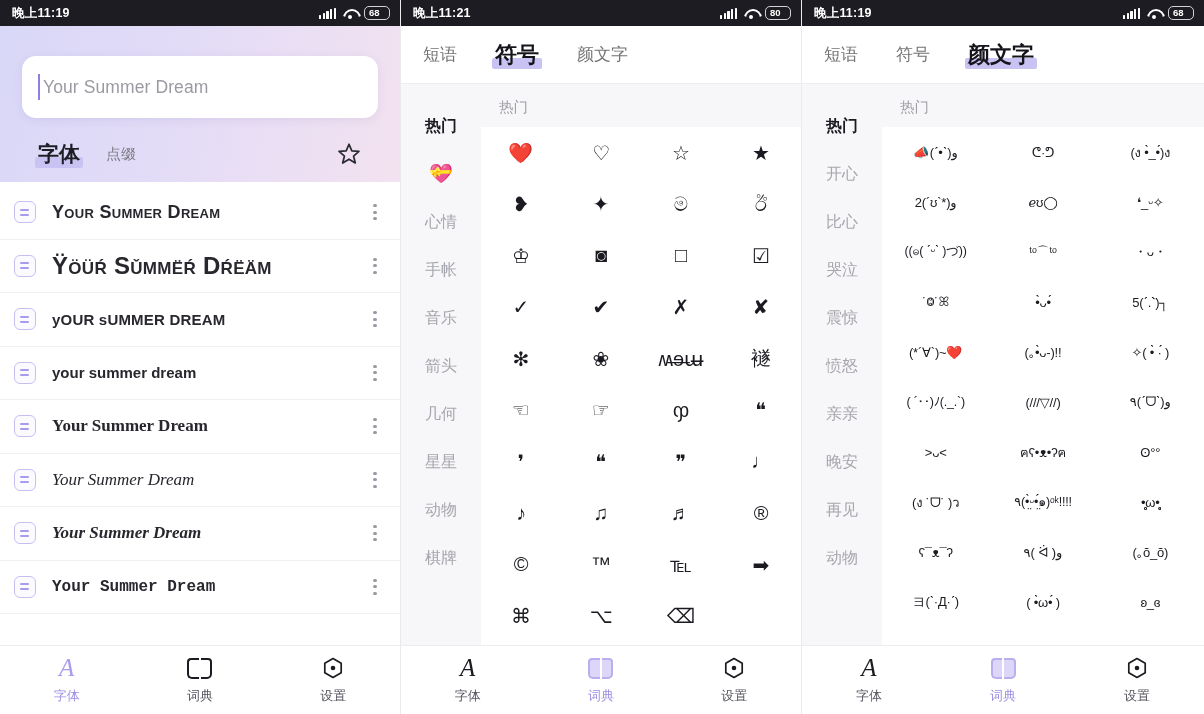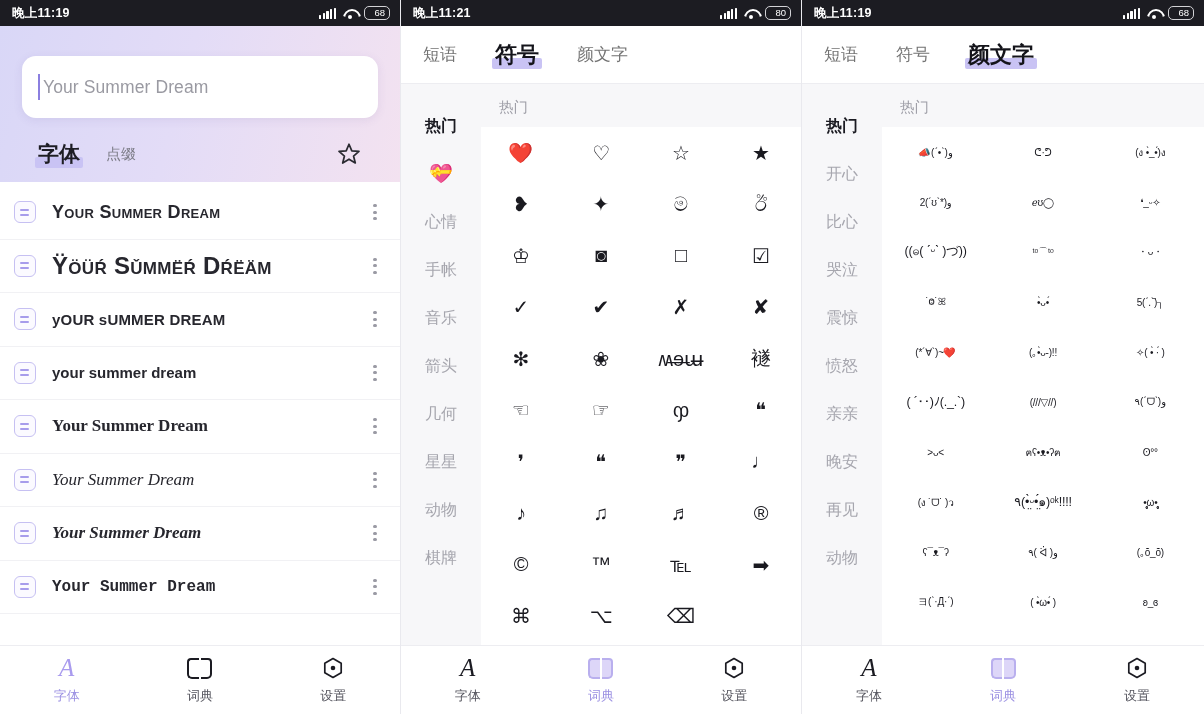--- a/index.html
+++ b/index.html
@@ -24,21 +24,21 @@
   .status-right { display: flex; align-items: center; gap: 7px; }
   .sig { display: flex; align-items: flex-end; gap: 1.4px; height: 11px; }
   .sig i { width: 2.3px; background: #fff; display: block; border-radius: .5px; }
   .sig i:nth-child(1){height:3.5px}.sig i:nth-child(2){height:5.5px}
   .sig i:nth-child(3){height:7.5px}.sig i:nth-child(4){height:9.5px}.sig i:nth-child(5){height:11px}
   .wifi { width: 14px; height: 11px; position: relative; }
   .wifi::before{content:"";position:absolute;left:0;top:1px;width:14px;height:14px;
     border:2px solid #fff;border-radius:50%;clip-path:polygon(0 0,100% 0,100% 42%,50% 60%,0 42%);}
   .wifi::after{content:"";position:absolute;left:5px;top:7.5px;width:4px;height:4px;background:#fff;border-radius:50%;}
   .batt { border: 1.4px solid #d2d2d6; border-radius: 5px; padding: 0px 4px;
-          font-size: 9.5px; font-weight: normal; line-height: 12px; min-width: 26px; text-align: right; }
+          font-size: 9.5px; font-weight: bold; line-height: 12px; min-width: 26px; text-align: left; }
 
   
   .hero { background: linear-gradient(105deg,#d9d7f7 0%,#e3dcf7 45%,#f3e2f0 100%);
           padding: 30px 22px 0; flex: 0 0 auto; position: relative; }
   .searchbox { background: #fff; border-radius: 14px; height: 62px;
                box-shadow: 0 2px 10px rgba(90,70,150,.10);
                display: flex; align-items: center; padding: 0 16px; }
   .caret { width: 2px; height: 26px; background: #8b7fe0; margin-right: 3px; flex: 0 0 2px; }
   .search-text { font-size: 17.5px; color: #9a9aa2; letter-spacing: .1px; }
   .herotabs { display: flex; align-items: center; padding: 22px 16px 14px; }
@@ -88,21 +88,21 @@
   .cat.active { color: #1b1b22; font-weight: bold; }
   .cat.emoji { font-size: 19px; line-height: 48px; }
   .gridcol { flex: 1 1 auto; display: flex; flex-direction: column; min-width: 0; background: #f7f7f9; }
   .grid-head { font-size: 14.5px; color: #9d9da6; padding: 14px 0 10px 18px; }
   .grid { flex: 1 1 auto; background: #fff; display: grid; overflow: hidden; }
   .g4 { grid-template-columns: repeat(4, 1fr); grid-auto-rows: 51.5px; }
   .g3 { grid-template-columns: repeat(3, 1fr); grid-auto-rows: 50px; }
   .cell { display: flex; align-items: center; justify-content: center;
           color: #1a1a20; overflow: hidden; white-space: nowrap; }
   .g4 .cell { font-size: 20px; }
-  .g3 .cell { font-size: 10px; letter-spacing: -.2px; }
+  .g3 .cell { font-size: 13px; letter-spacing: -.2px; }
   .g3 .cell.sm { font-size: 12.5px; }
 
   
   .bottomnav { height: 69px; flex: 0 0 69px; background: #fff; border-top: 1px solid #ededf1;
                display: flex; align-items: center; }
   .nav { flex: 1 1 0; display: flex; flex-direction: column; align-items: center;
          justify-content: center; gap: 6px; }
   .nav .ic { height: 26px; display: flex; align-items: center; justify-content: center; }
   .nav .lbl { font-size: 13px; color: #55555e; }
   .nav.active .lbl { color: #9a8fe2; }

